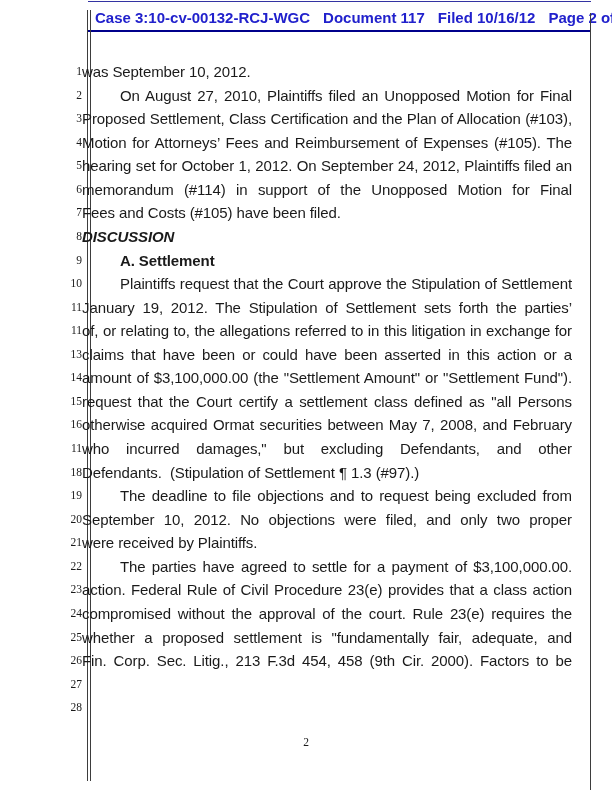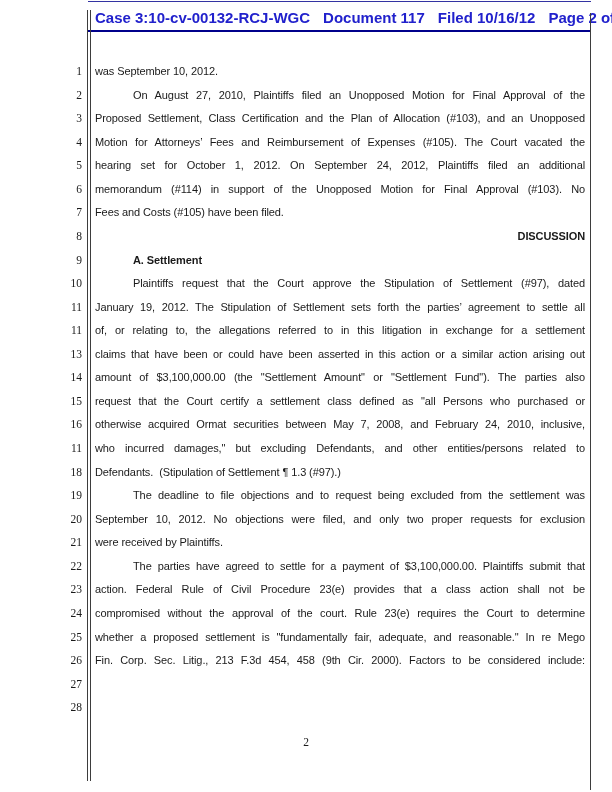--- a/index.html
+++ b/index.html
@@ -65,34 +65,34 @@
     color: #1a1a1a;
   }
   .gutter .ln {
     height: 23.57px;
     line-height: 23.57px;
   }
 
   
   .textcol {
     position: absolute;
-    left: 95px; top: 60px;
+    left: 82px; top: 60px;
     width: 490px;
-    font-size: 11px;
+    font-size: 15px;
     letter-spacing: -0.1px;
     color: var(--body-ink, #1a1a1a);
   }
   .textcol .tl {
     height: 23.57px;
     line-height: 23.57px;
     overflow: hidden;
   }
   .tl.justify { text-align: justify; text-align-last: justify; }
   .tl.left   { text-align: left; white-space: pre-wrap; }
-  .tl.center { text-align: right; }
+  .tl.center { text-align: left; font-style: italic; }
   .tl.b      { font-weight: bold; }
   .tl .it    { }
   .tl .ind   { display: inline-block; width: 38px; }
 
   
   .footer {
     position: absolute;
     left: 0; top: 736px;
     width: 612px;
     text-align: center;

